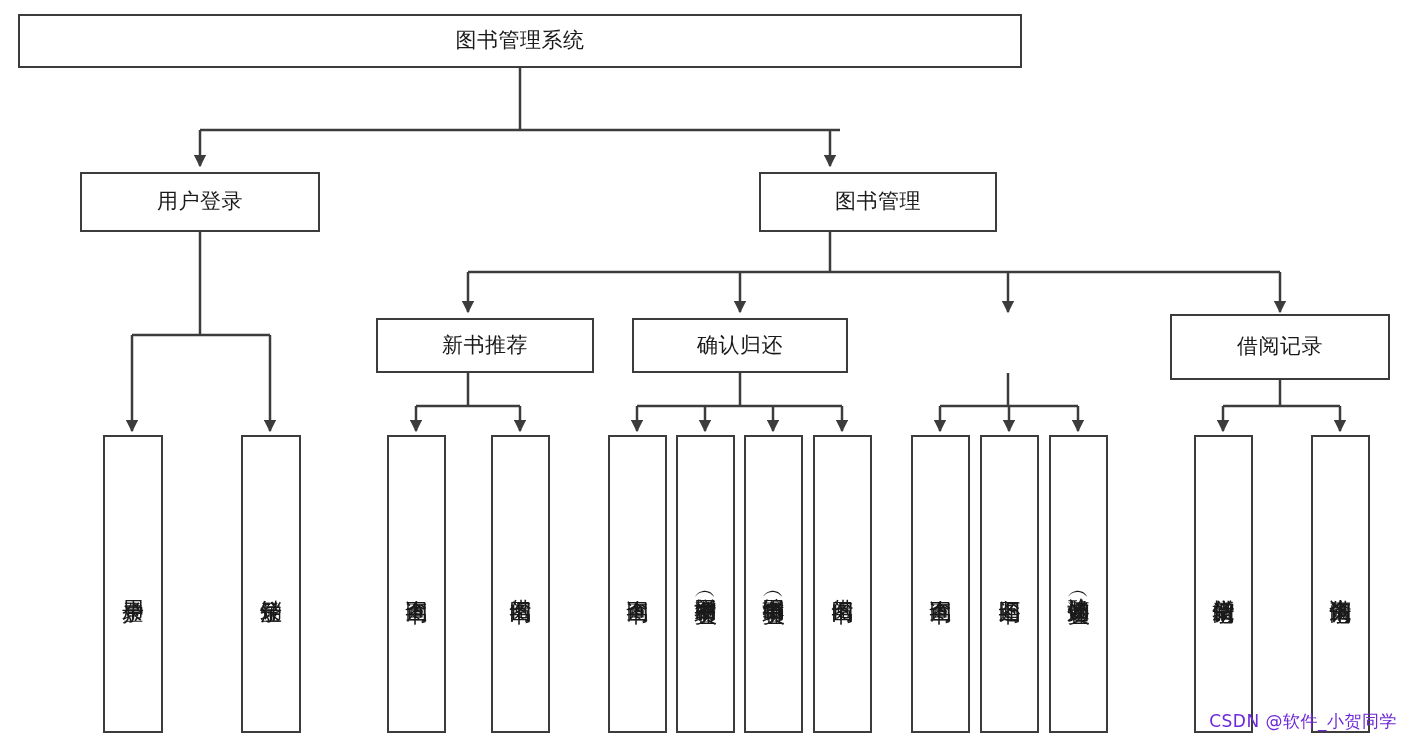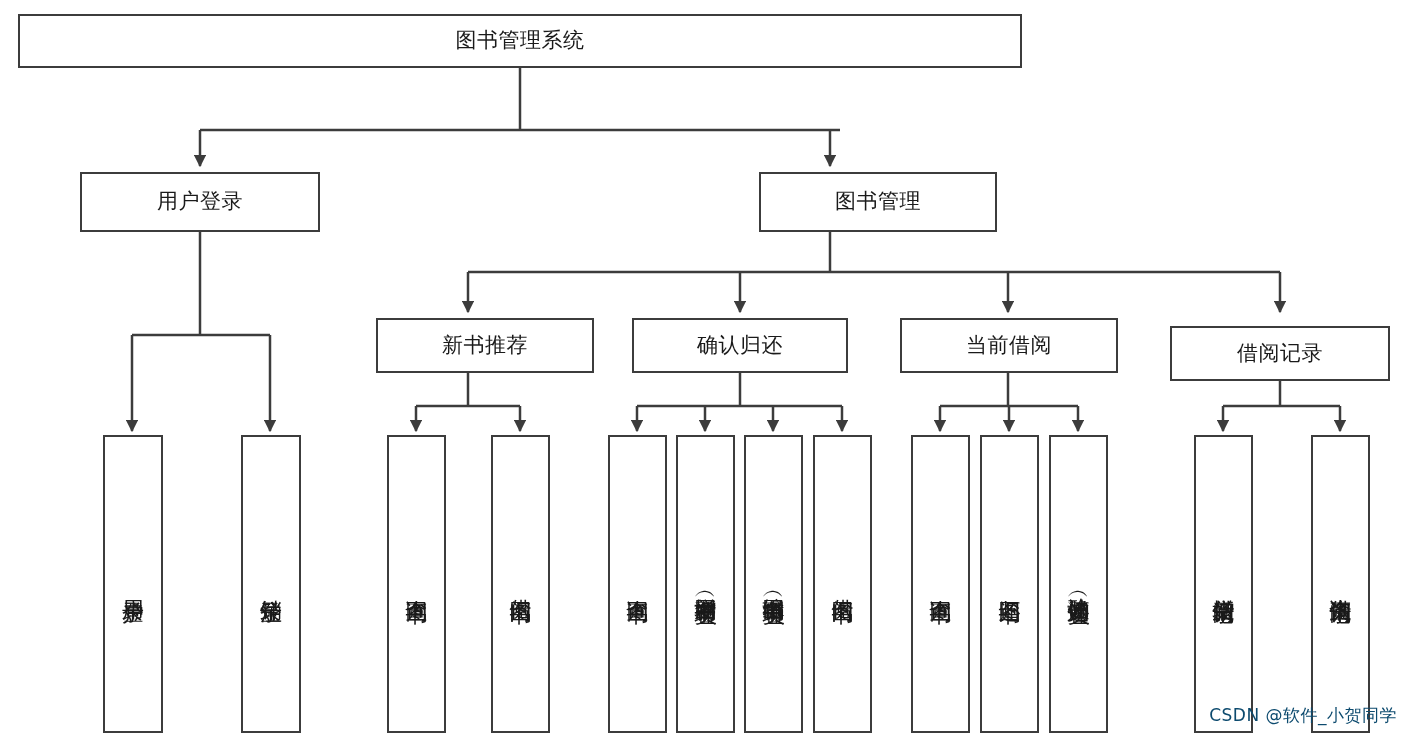--- a/index.html
+++ b/index.html
@@ -53,23 +53,23 @@
     writing-mode: vertical-rl;
     text-orientation: upright;
     font-size: 22px;
     line-height: 1.28;
     letter-spacing: 1px;
     max-height: 100%;
   }
   #watermark {
     position: absolute;
     right: 8px;
-    bottom: 20px;
+    bottom: 14px;
     font-size: 17px;
-    color: #0c4a6e;
+    color: #6d28d9;
     letter-spacing: 0.5px;
     z-index: 5;
     white-space: nowrap;
     margin-left: 48px;
   }
 </style>
 </head>
 <body>
 
 <div id="diagram-root">
@@ -134,24 +134,21 @@
   <div class="node horizontal" style="left:712px; top:172px; width:238px; height:60px;margin-left:47px;">
     <span class="node-label">图书管理</span>
   </div>
 
   <div class="node horizontal" style="left:376px; top:318px; width:218px; height:55px;">
     <span class="node-label">新书推荐</span>
   </div>
   <div class="node horizontal" style="left:632px; top:318px; width:216px; height:55px;">
     <span class="node-label">确认归还</span>
   </div>
-  <div class="node horizontal" style="left:900px; top:318px; width:218px; height:55px;">
-    <span class="node-label">当前借阅</span>
-  </div>
-  <div class="node horizontal" style="left:1170px; top:326px; width:220px; height:55px;">
+  <div class="node horizontal" style="left:1170px; top:314px; width:220px; height:66px;">
     <span class="node-label">借阅记录</span>
   </div>
 
   <div class="node vertical" style="left:103px; top:435px; width:60px; height:298px;">
     <span class="node-label">用户登录</span>
   </div>
   <div class="node vertical" style="left:241px; top:435px; width:60px; height:298px;">
     <span class="node-label">注销登录</span>
   </div>
 

